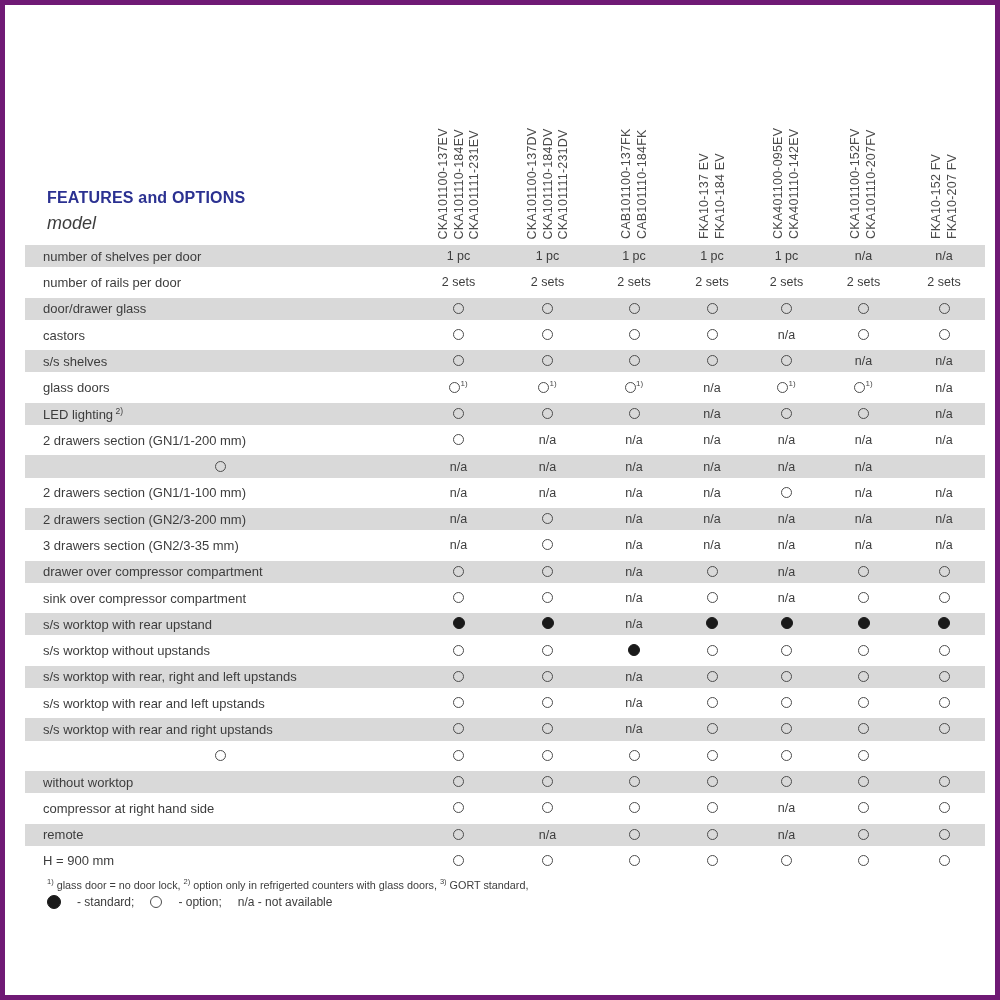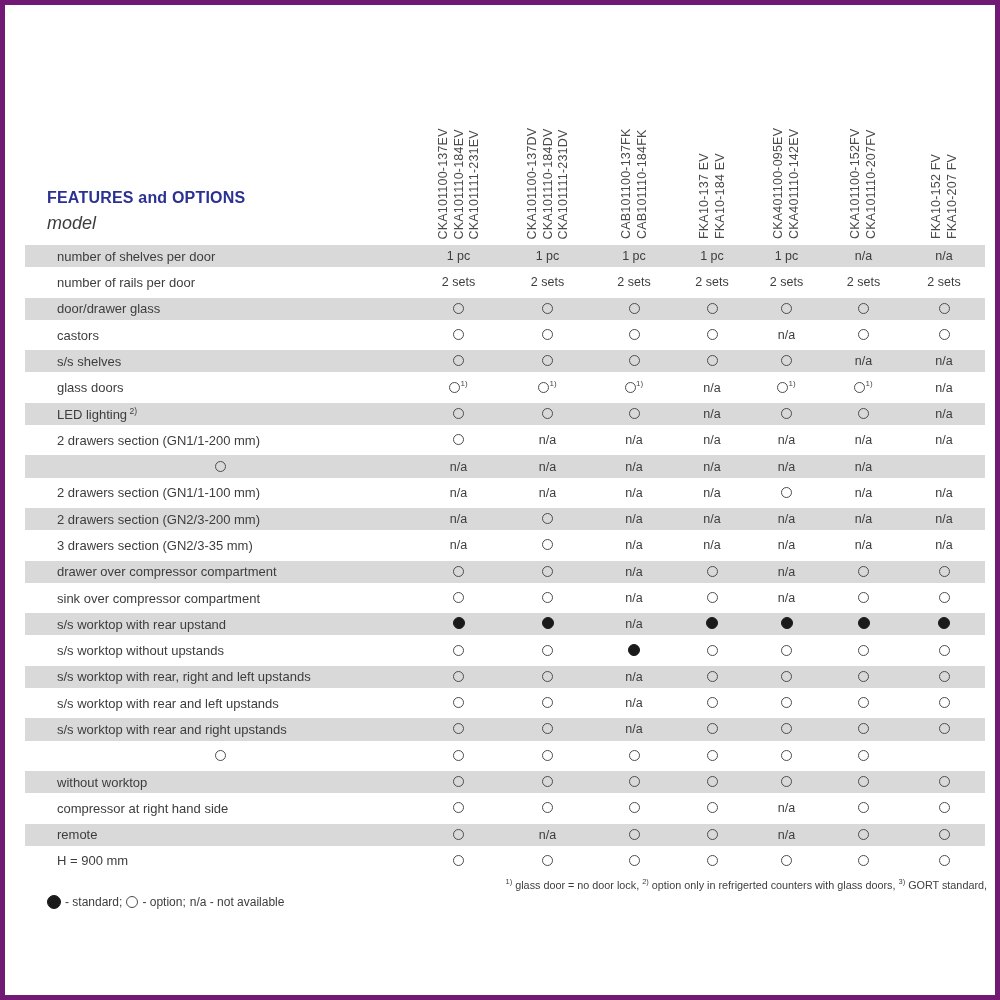--- a/index.html
+++ b/index.html
@@ -49,39 +49,39 @@
     grid-template-columns: 390px 87px 91px 82px 74px 75px 79px 82px;
     height: 26.3px;
     align-items: center;
   }
   .row.gray {
     background: #d9d9d9;
     background-clip: content-box;
     padding: 2px 0;
   }
   .row-label {
-    padding-left: 32px;
+    padding-left: 18px;
     font-size: 13px; color: #3d3d3d;
     white-space: nowrap;
   }
   .row-label sup { font-size: 8.5px; }
   .cell { text-align: center; font-size: 12.5px; color: #3d3d3d; }
   .circ {
     display: inline-block; width: 11px; height: 11px;
     border: 1.6px solid #4d4d4d; border-radius: 50%;
     vertical-align: -1px; background: transparent;
   }
   .circ.filled { background: #1a1a1a; border-color: #1a1a1a; width: 12px; height: 12px; }
   .cell sup { font-size: 8px; position: relative; top: -1px; color: #4a4a4a; }
 
   
   .footnotes { position: absolute; left: 22px; top: 872px; width: 940px; }
-  .fn-line1 { font-size: 10.8px; color: #3d3d3d; text-align: right; }
+  .fn-line1 { font-size: 10.8px; color: #3d3d3d; }
   .fn-line1 sup { font-size: 7.5px; }
-  .fn-line2 { font-size: 12px; color: #3d3d3d; margin-top: 4px; display: flex; align-items: center; gap: 4px; }
+  .fn-line2 { font-size: 12px; color: #3d3d3d; margin-top: 4px; display: flex; align-items: center; gap: 16px; }
   .fn-line2 .circ { width: 12px; height: 12px; }
   .fn-line2 .circ.filled { width: 14px; height: 14px; }
 </style>
 </head>
 <body>
 
 <div class="page">
   <div class="table-wrap">
 
     <div class="hdr-grid" id="hdrGrid">

